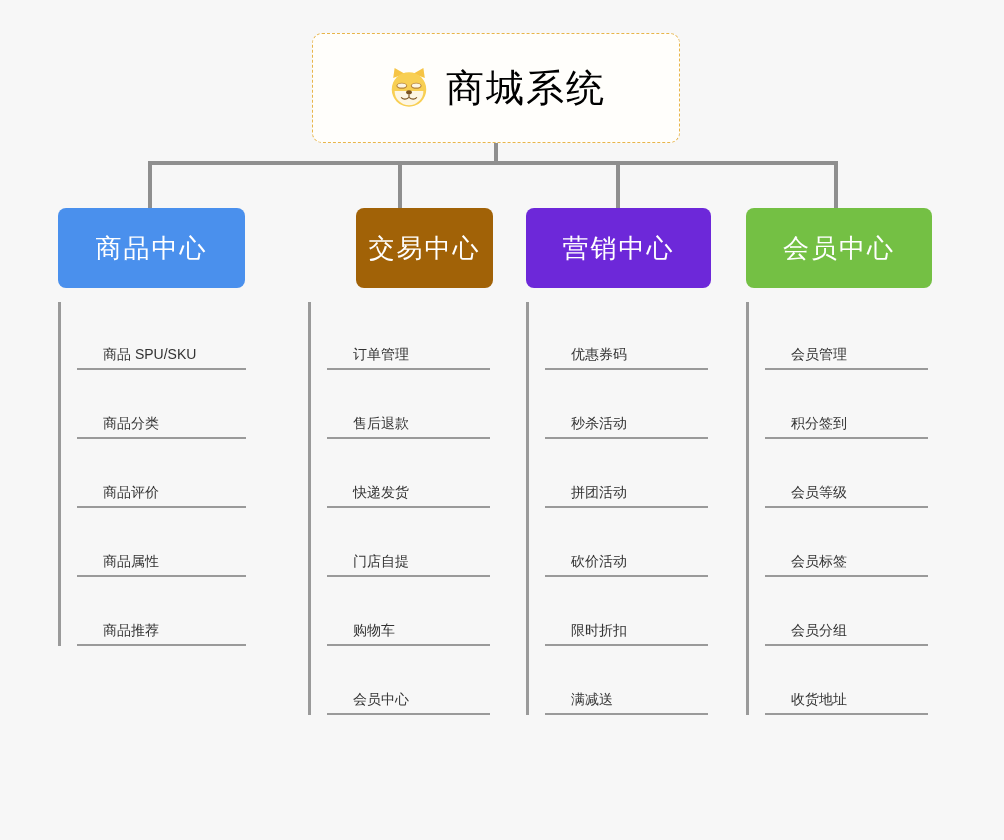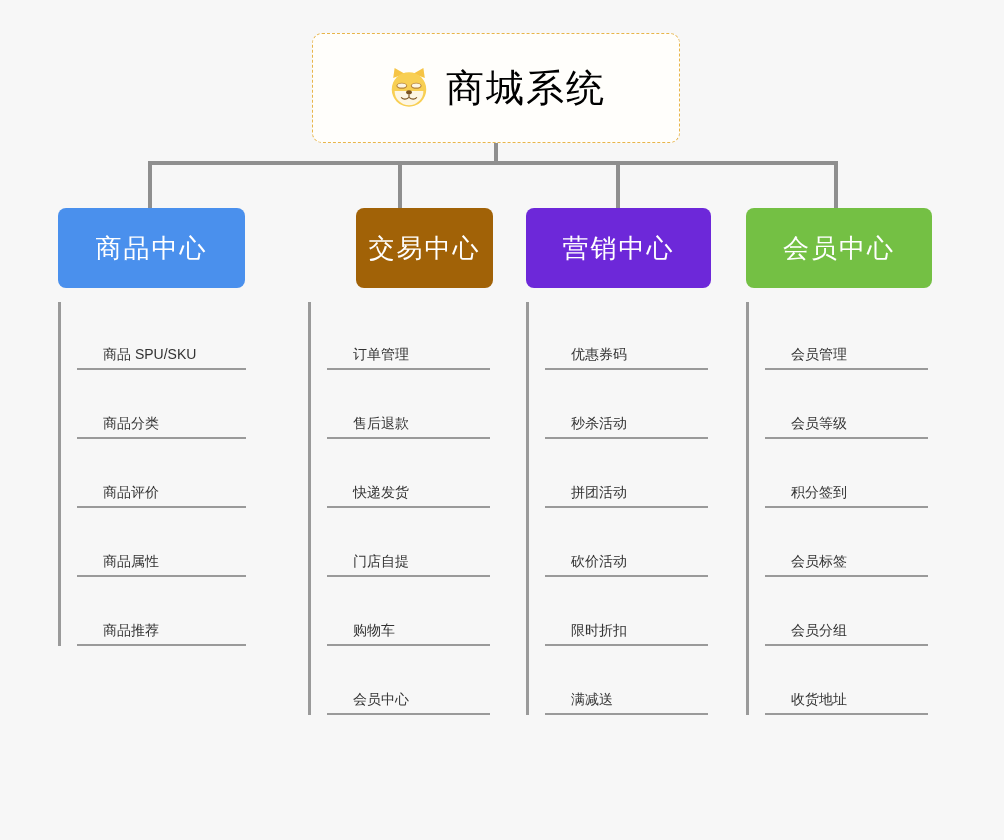--- a/index.html
+++ b/index.html
@@ -224,26 +224,26 @@
     </div>
   </div>
 
   <div class="branch branch-4">
     <div class="branch-header" style="background: rgb(116, 192, 68);">会员中心</div>
     <div class="branch-body">
       <div class="leaf">
           <span class="leaf-label">会员管理</span>
         </div>
       <div class="leaf">
+          <span class="leaf-label">积分签到</span>
+        </div>
+      <div class="leaf">
           <span class="leaf-label">会员等级</span>
         </div>
       <div class="leaf">
-          <span class="leaf-label">积分签到</span>
-        </div>
-      <div class="leaf">
           <span class="leaf-label">会员标签</span>
         </div>
       <div class="leaf">
           <span class="leaf-label">会员分组</span>
         </div>
       <div class="leaf">
           <span class="leaf-label">收货地址</span>
         </div>
     </div>
   </div>

